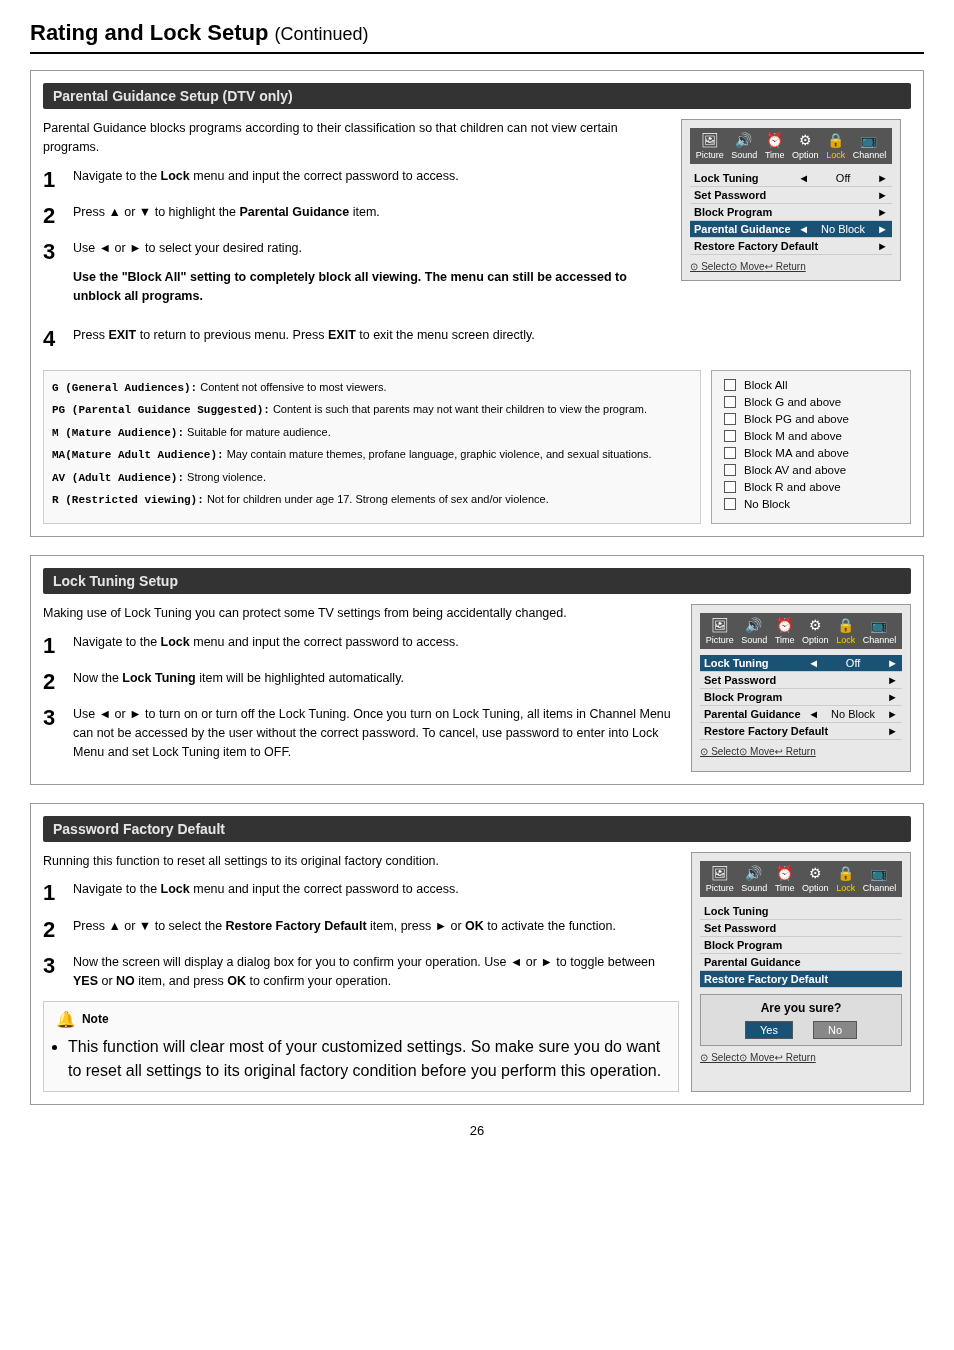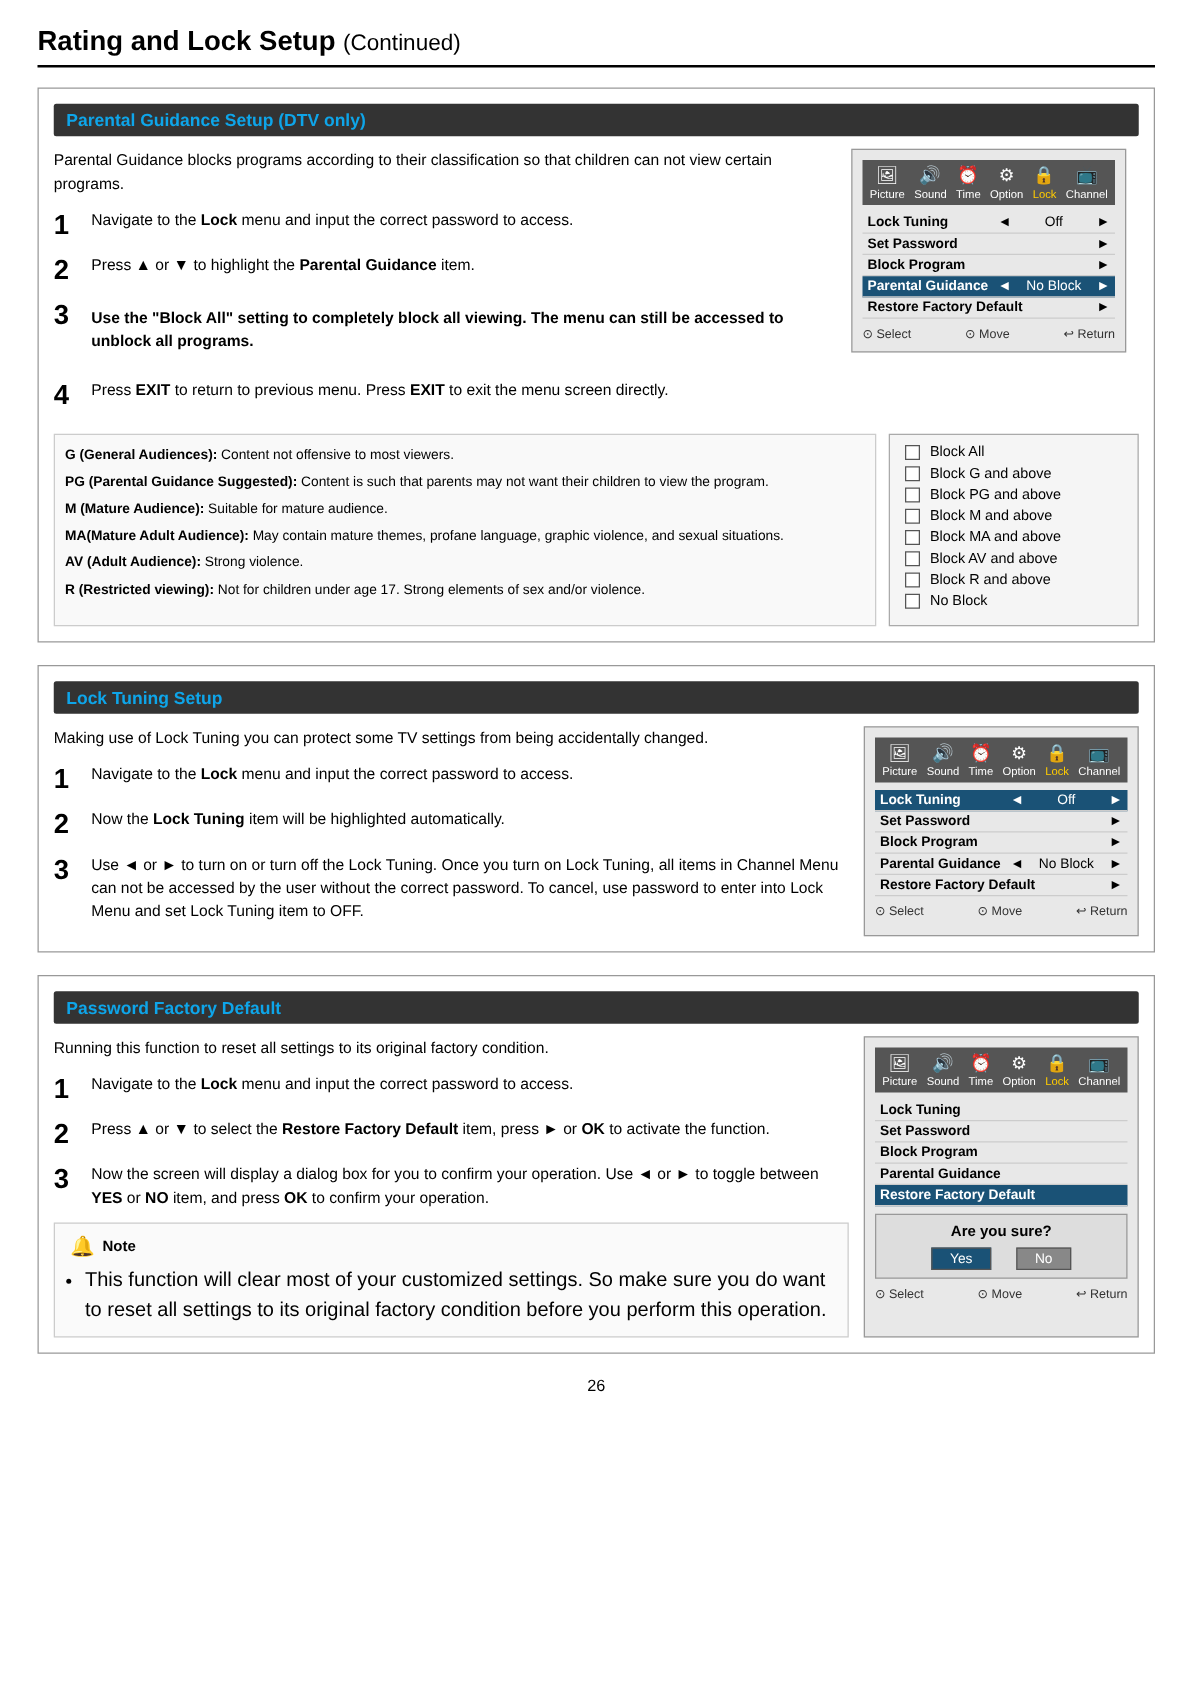--- a/index.html
+++ b/index.html
@@ -16,21 +16,21 @@
     h1.main-title {
       font-size: 22px;
       font-weight: bold;
       border-bottom: 2px solid #000;
       padding-bottom: 6px;
       margin-bottom: 16px;
     }
 
     .section-header {
       background: #333;
-      color: #0ea5e9;
+      color: #e5e5e5;
       font-weight: bold;
       font-size: 14px;
       padding: 5px 10px;
       margin-bottom: 10px;
       border-radius: 2px;
     }
 
     .section {
       border: 1px solid #999;
       padding: 12px;
@@ -135,24 +135,25 @@
       flex: 1;
       font-weight: bold;
     }
 
     .tv-menu-row .row-arrow-left { margin-right: 4px; }
     .tv-menu-row .row-value { text-align: center; min-width: 60px; }
     .tv-menu-row .row-arrow-right { margin-left: 4px; }
 
     .tv-bottom-bar {
       display: flex;
-      justify-content: space-between;
+      justify-content: flex-start;
       margin-top: 6px;
       font-size: 10px;
       color: #333;
+      text-decoration: underline;
     }
 
     
     .rating-panel {
       background: #f5f5f5;
       border: 1px solid #aaa;
       padding: 8px 12px;
       width: 200px;
       min-width: 200px;
       font-size: 11.5px;
@@ -181,21 +182,21 @@
       padding: 8px;
       font-size: 11px;
       line-height: 1.5;
       flex: 1;
     }
 
     .desc-entry {
       margin-bottom: 5px;
     }
 
-    .desc-entry b { font-weight: bold; }
+    .desc-entry b { font-weight: bold; font-family: Liberation Mono, monospace; }
 
     .middle-row {
       display: flex;
       gap: 10px;
       margin-top: 8px;
     }
 
     
     .page-num {
       text-align: center;
@@ -279,20 +280,21 @@
       </div>
 
       <div class="step">
         <span class="step-num">2</span>
         <span class="step-text">Press ▲ or ▼ to highlight the <b>Parental Guidance</b> item.</span>
       </div>
 
       <div class="step">
         <span class="step-num">3</span>
         <div class="step-text">
+          <p>Use ◄ or ► to select your desired rating.</p>
           <p class="blockall-note">Use the "Block All" setting to completely block all viewing. The menu can still be accessed to unblock all programs.</p>
         </div>
       </div>
 
       <div class="step">
         <span class="step-num">4</span>
         <span class="step-text">Press <b>EXIT</b> to return to previous menu. Press <b>EXIT</b> to exit the menu screen directly.</span>
       </div>
     </div>
 

